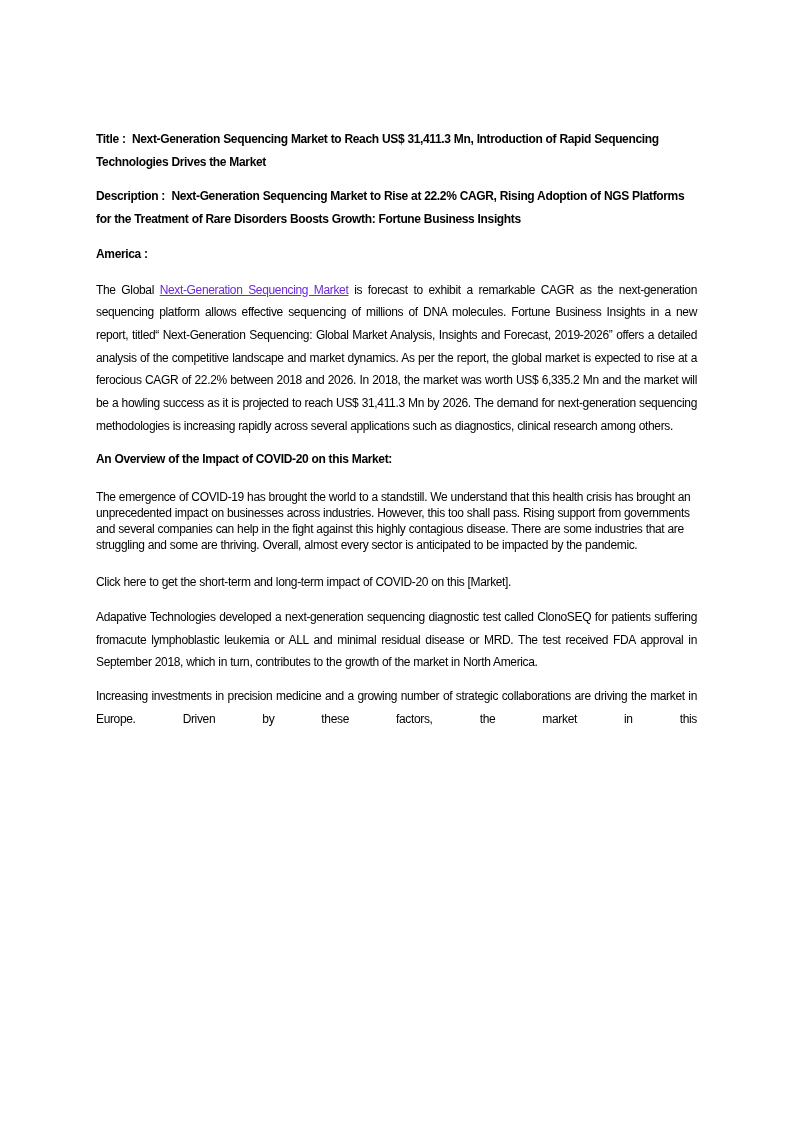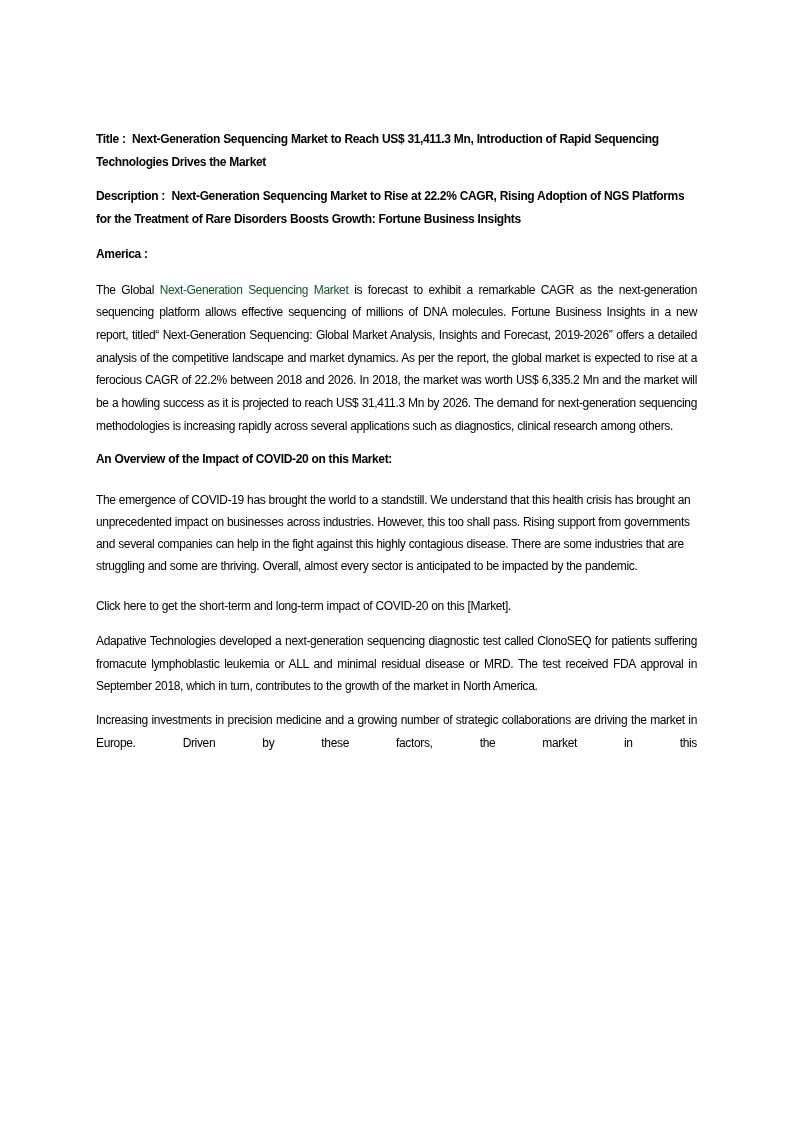--- a/index.html
+++ b/index.html
@@ -24,23 +24,24 @@
       line-height: 22.7px;
       letter-spacing: -0.35px;
       word-spacing: 0.2px;
       margin-top: 32px;
     }
     .block { margin: 0; }
     .bold { font-weight: bold; }
     .justify { text-align: justify; }
     .left { text-align: left; }
     a.link {
-      color: #14532d;
+      color: #6d28d9;
+      text-decoration: underline;
     }
-    .tight { line-height: 22px; }
+    .tight { line-height: 16px; }
     #title { margin-bottom: 12px; }
     #description { margin-bottom: 12px; }
     #content-label { margin-bottom: 13px; }
     #intro { margin-bottom: 11px; }
     #covid-heading { margin-bottom: 18px; }
     #covid-p1 { margin-bottom: 18px; }
     #covid-p2 { margin-bottom: 15px; }
     #click-here { margin-bottom: 12px; }
     #more-info { margin-bottom: 10px; }
     #adaptive { margin-bottom: 11px; }

